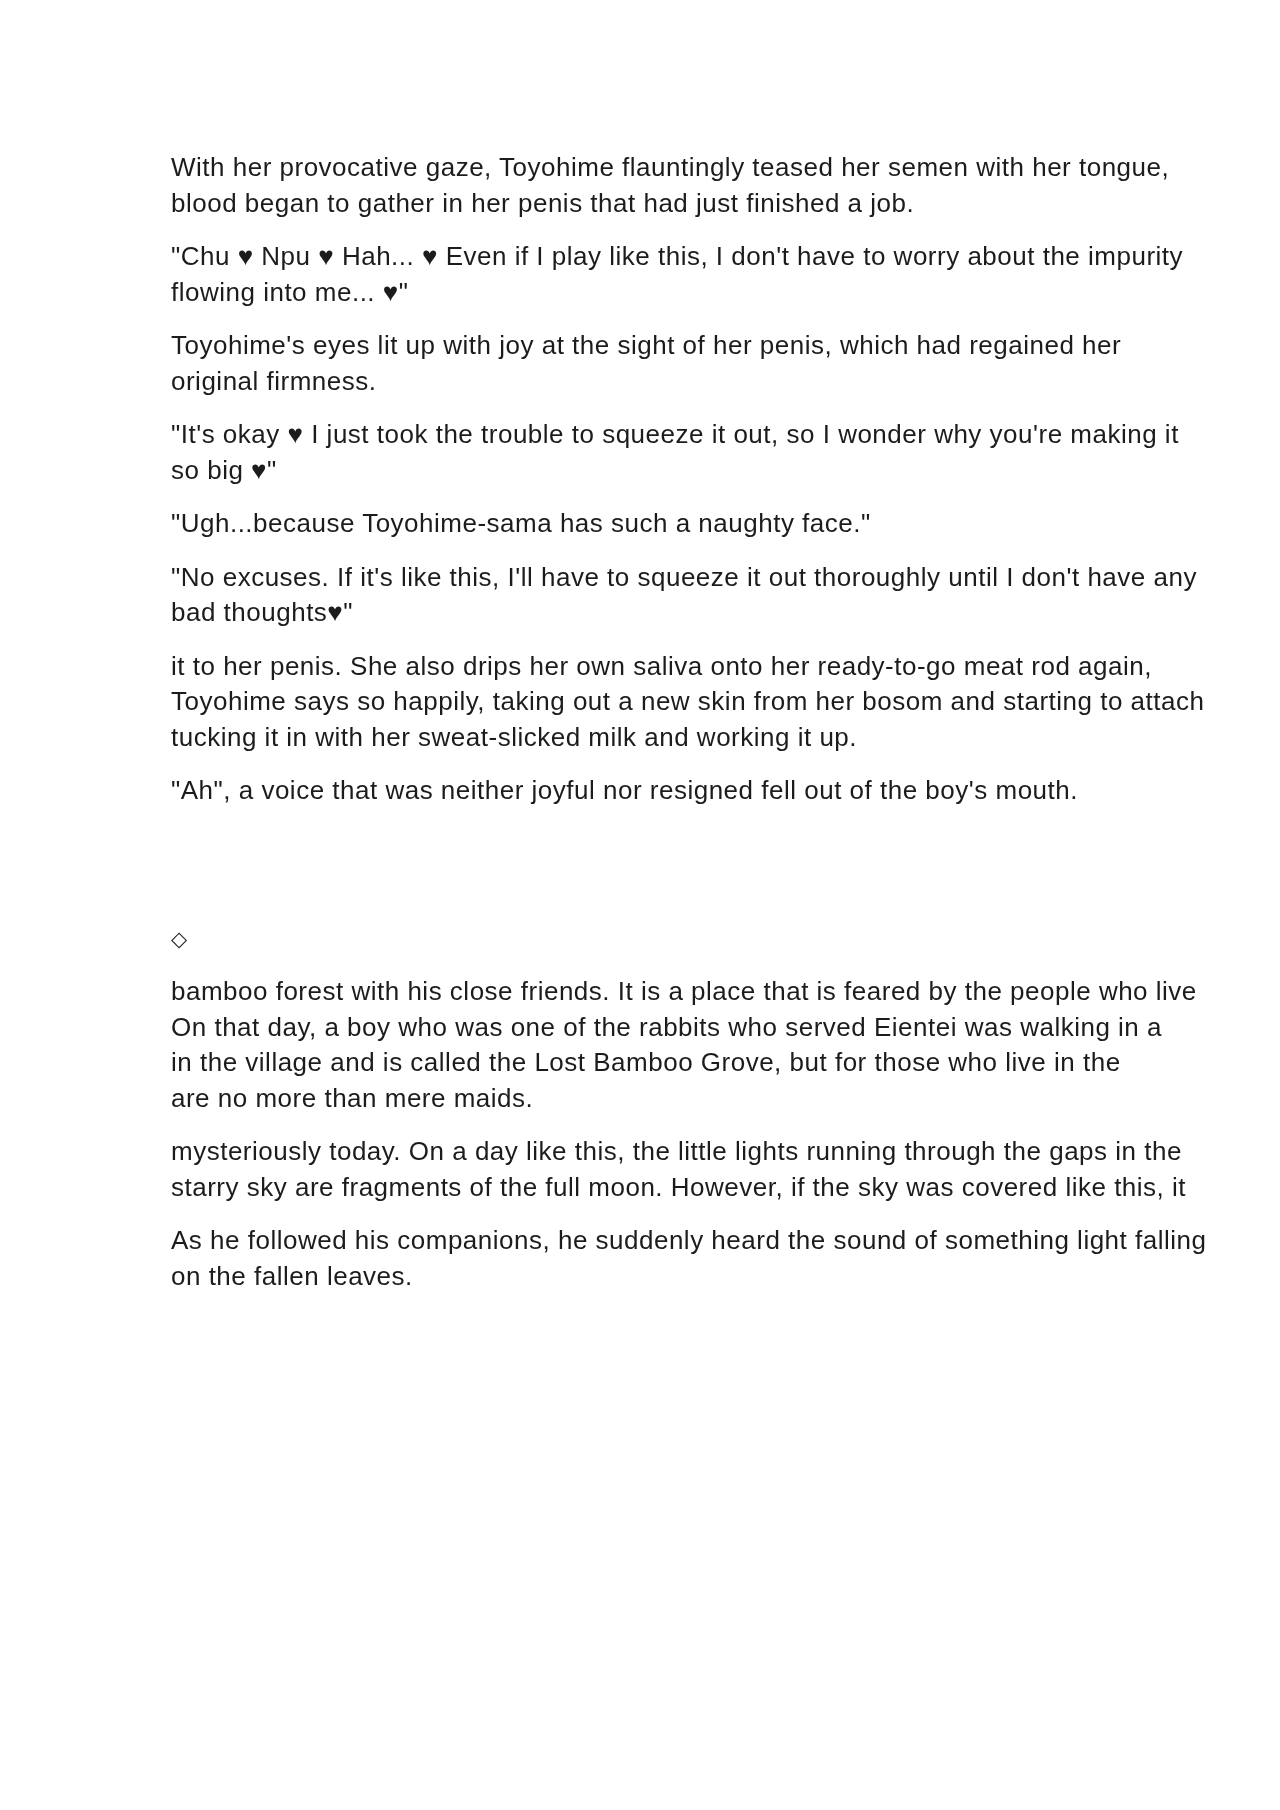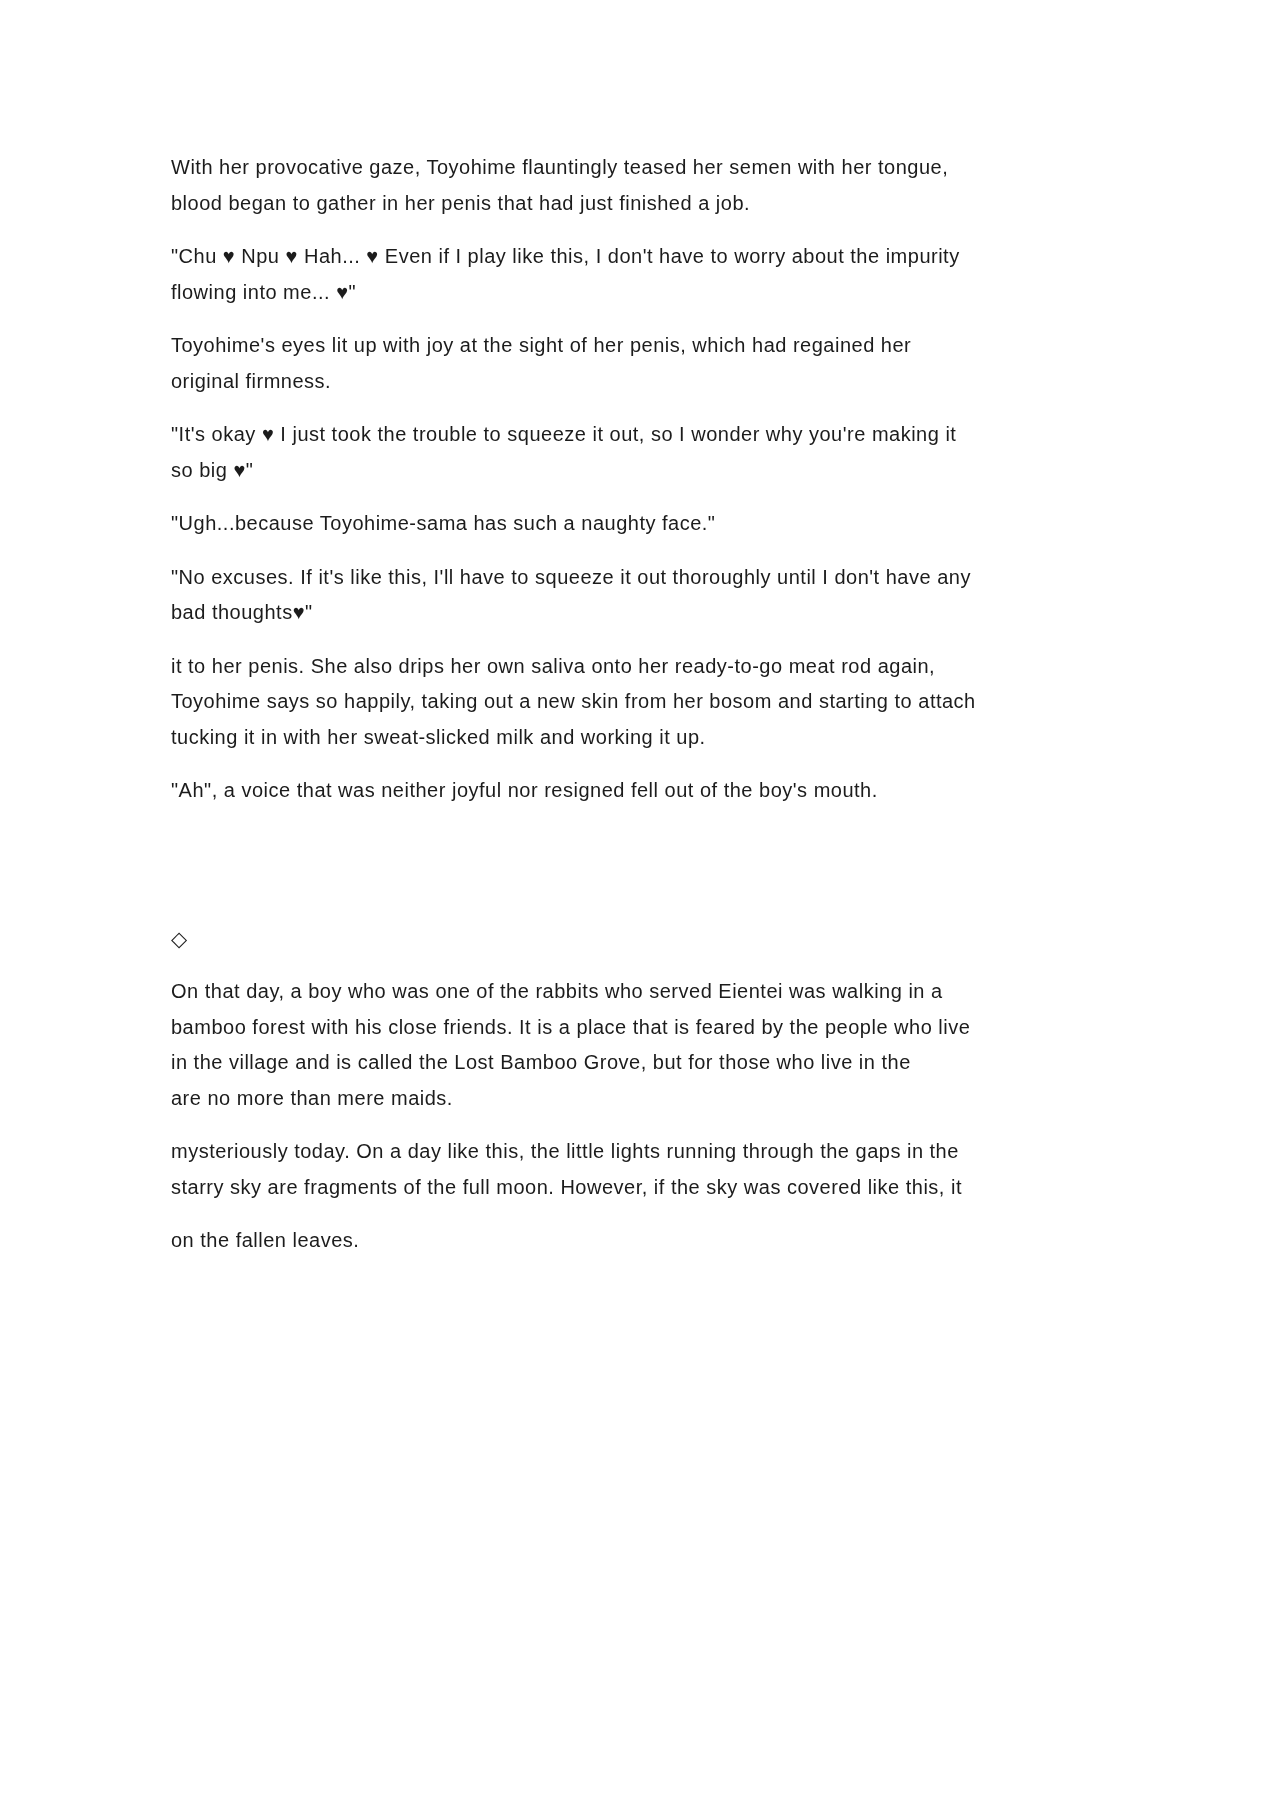--- a/index.html
+++ b/index.html
@@ -19,21 +19,21 @@
     height: 1810px;
     padding: 150px 60px 0 171px;
     background: #ffffff;
   }
   .para {
     margin: 0 0 18px 0;
     padding: 0;
   }
   .line {
     display: block;
-    font-size: 20px;
+    font-size: 26px;
     line-height: 35.5px;
     min-height: 35.5px;
     letter-spacing: 0.5px;
     color: #1c1c1c;
     white-space: pre;
   }
   .para.spaced {
     margin-top: 112px;
   }
   .divider .line {
@@ -73,26 +73,27 @@
         <span class="line">Toyohime says so happily, taking out a new skin from her bosom and starting to attach</span>
         <span class="line">tucking it in with her sweat-slicked milk and working it up.</span>
       </p>
       <p class="para">
         <span class="line">"Ah", a voice that was neither joyful nor resigned fell out of the boy's mouth.</span>
       </p>
       <p class="para divider spaced">
         <span class="line">◇</span>
       </p>
       <p class="para">
+        <span class="line">bamboo forest with his close friends. It is a place that is feared by the people who live</span>
         <span class="line">On that day, a boy who was one of the rabbits who served Eientei was walking in a</span>
-        <span class="line">bamboo forest with his close friends. It is a place that is feared by the people who live</span>
         <span class="line">in the village and is called the Lost Bamboo Grove, but for those who live in the</span>
         <span class="line">are no more than mere maids.</span>
       </p>
       <p class="para">
         <span class="line">mysteriously today. On a day like this, the little lights running through the gaps in the</span>
         <span class="line">starry sky are fragments of the full moon. However, if the sky was covered like this, it</span>
       </p>
       <p class="para">
+        <span class="line">As he followed his companions, he suddenly heard the sound of something light falling</span>
         <span class="line">on the fallen leaves.</span>
       </p>
     </div>
 </main>
 
 </body></html>

